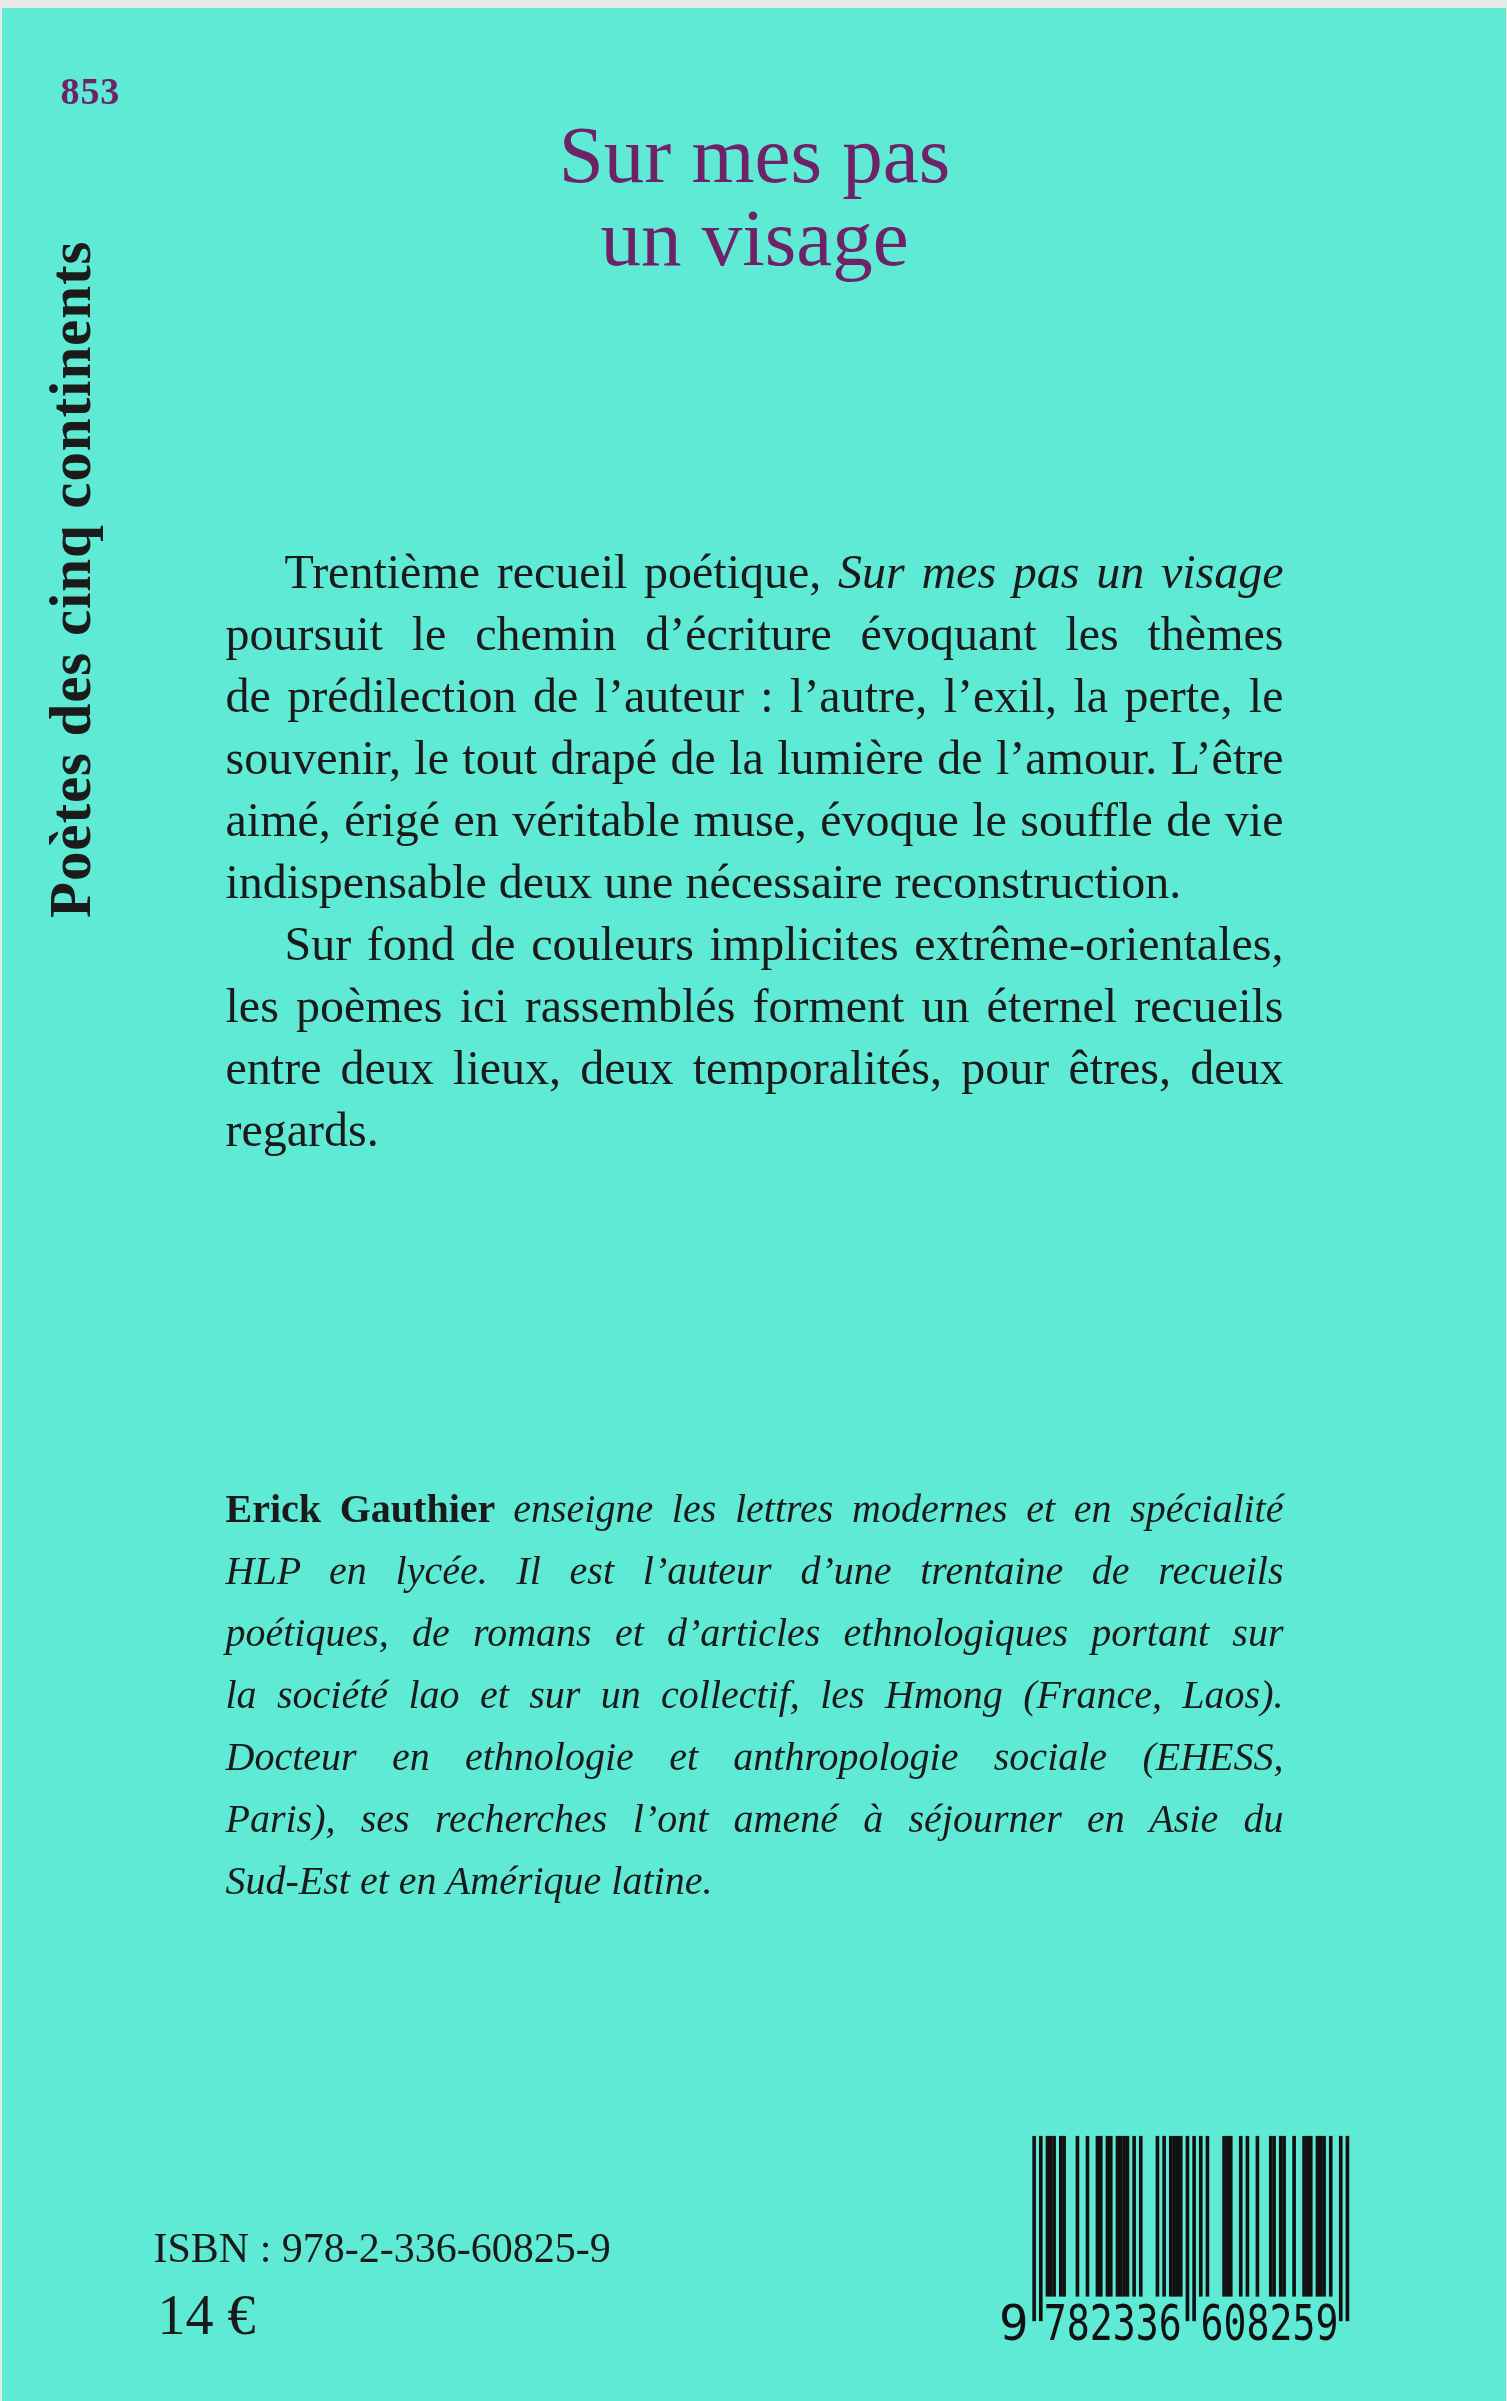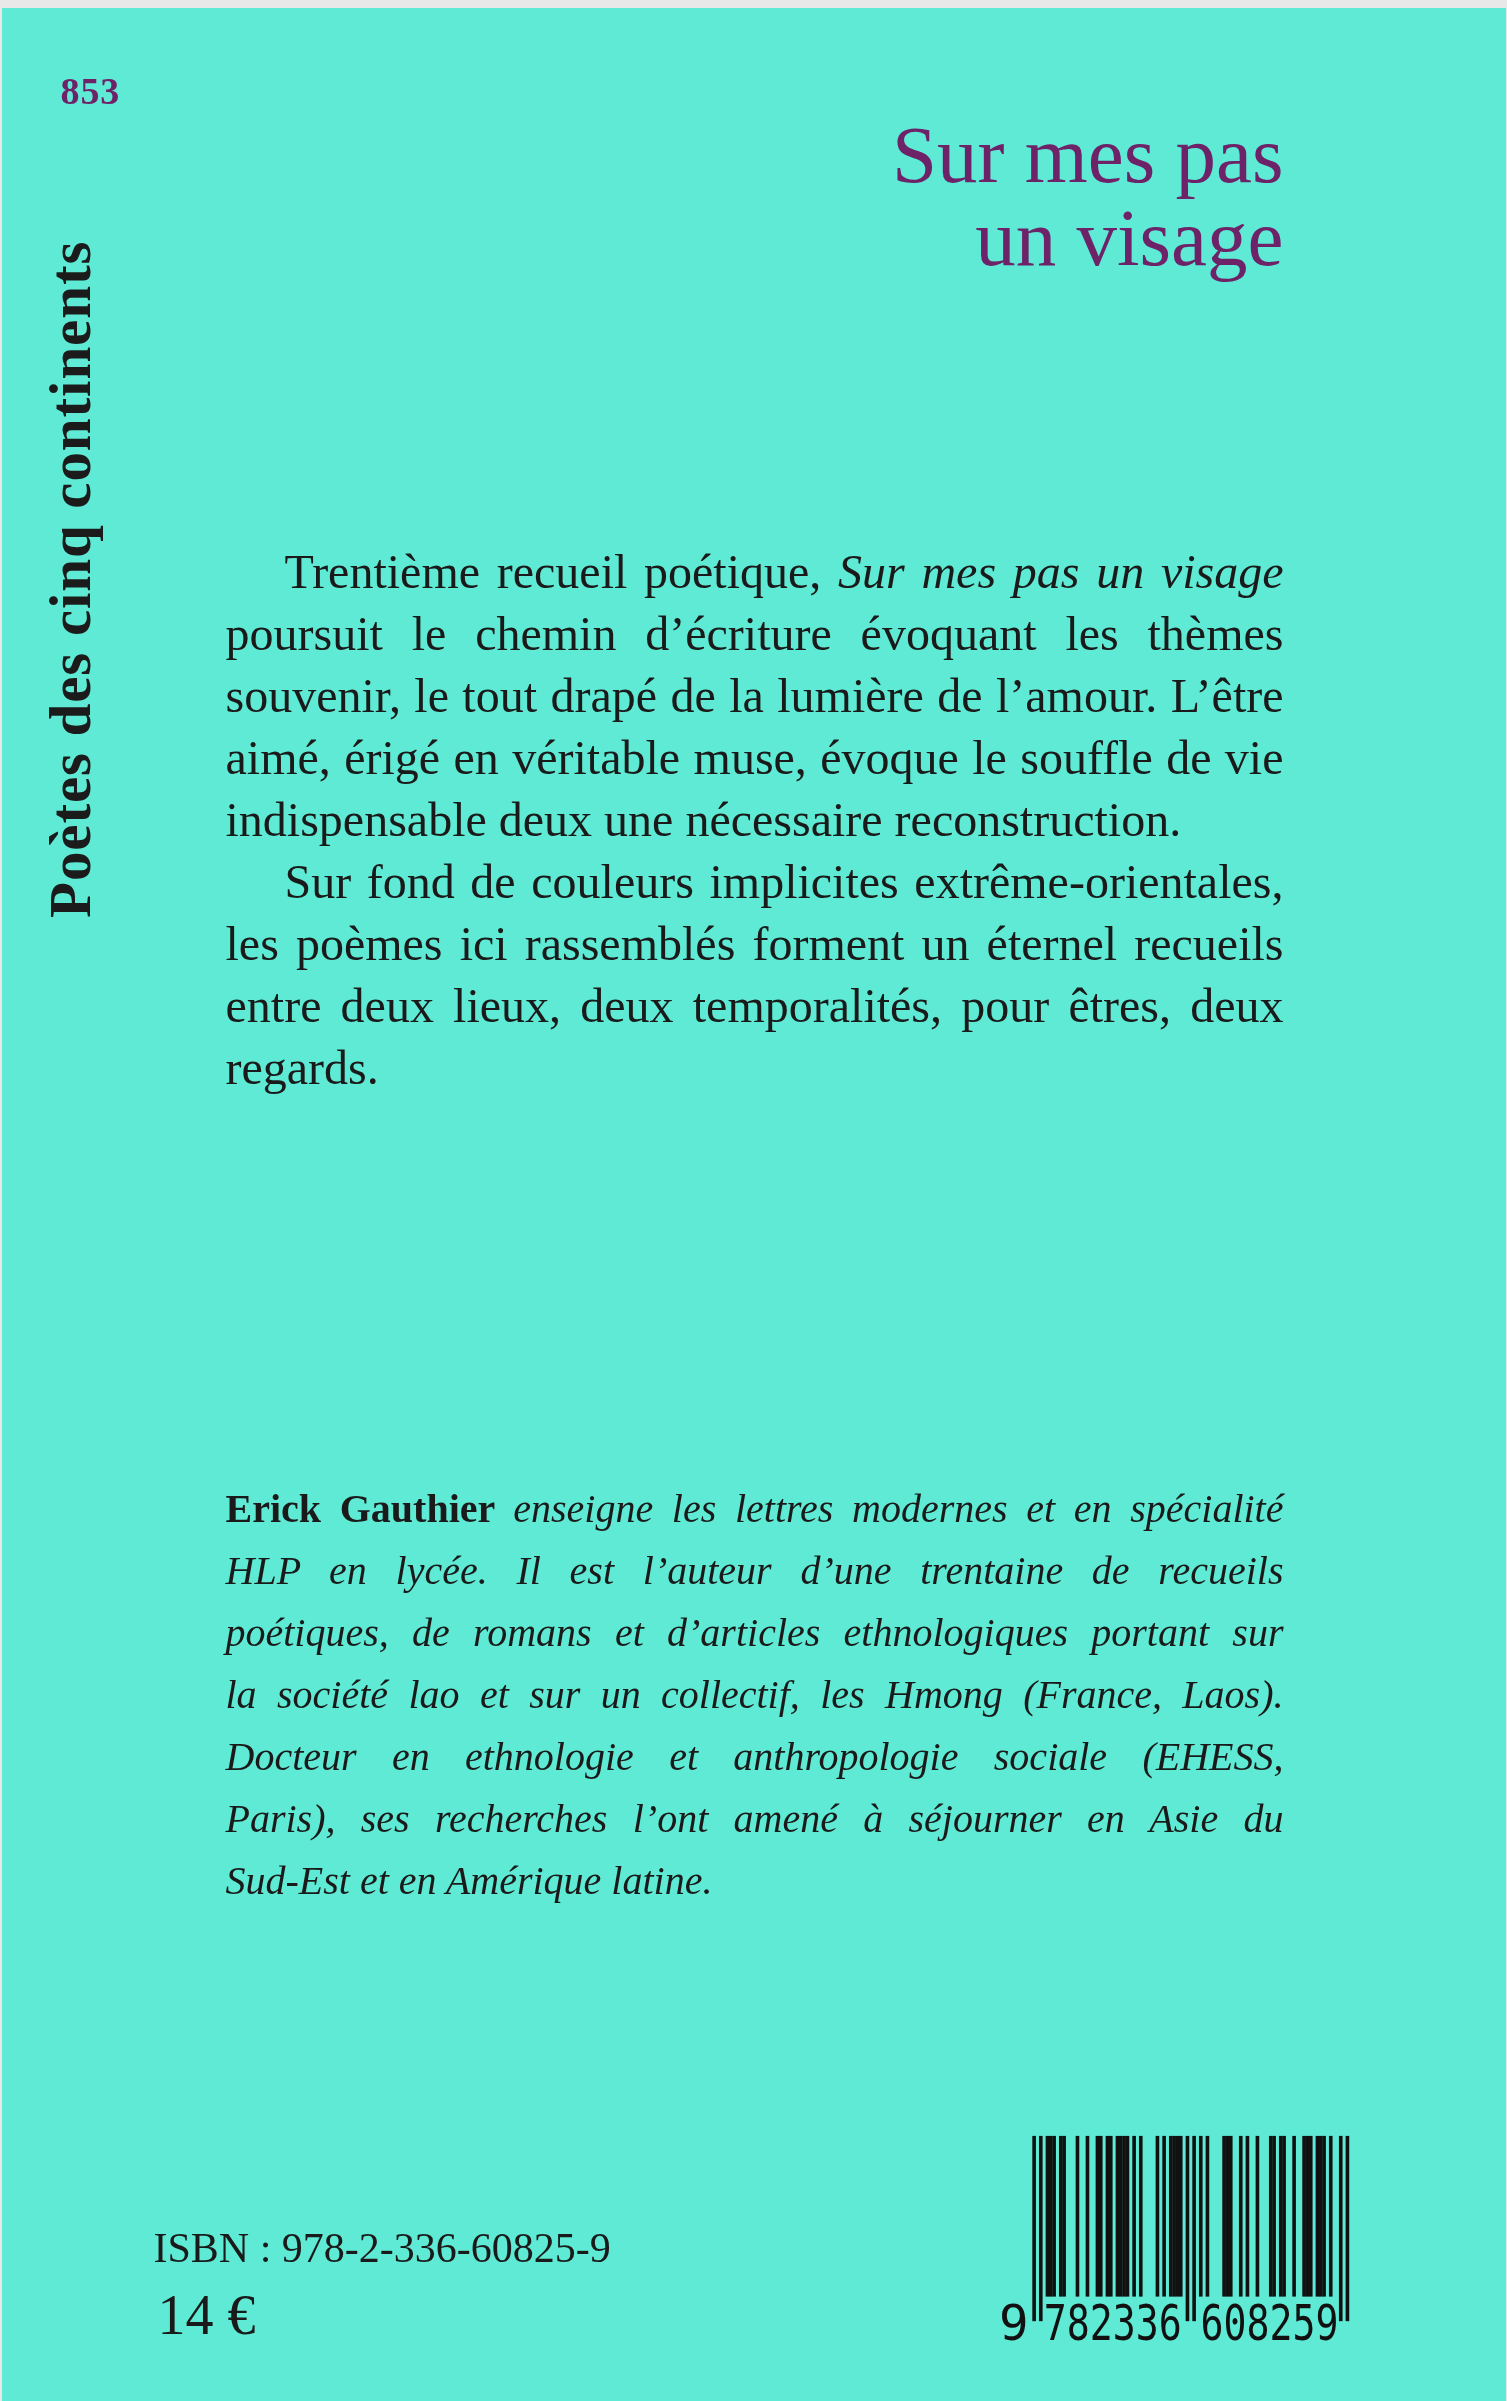--- a/index.html
+++ b/index.html
@@ -23,21 +23,21 @@
     width:785px;height:81px;
     transform:rotate(-90deg);
     transform-origin:0 0;
     font-size:59px;font-weight:bold;
     letter-spacing:0.9px;
     color:#1b1b1b;
     white-space:nowrap;
   }
   .book-title{
     position:absolute;left:224px;top:106px;width:1058px;
-    text-align:right;
+    text-align:center;
     font-size:81px;line-height:83px;
     color:var(--purple,#6e2369);
   }
   .synopsis{
     position:absolute;left:224px;top:533px;width:1058px;
     font-size:48px;line-height:62px;
   }
   .bio{
     position:absolute;left:224px;top:1470px;width:1058px;
     font-size:40px;line-height:62px;
@@ -73,20 +73,21 @@
   <div class="collection-name">Poètes des cinq continents</div>
 
   <div class="book-title">
     <div>Sur mes pas</div>
     <div>un visage</div>
   </div>
 
   <div class="synopsis" id="synopsis">
       <div class="line indent"><span>Trentième recueil poétique, </span><span class="i">Sur mes pas un visage</span></div>
       <div class="line"><span>poursuit le chemin d’écriture évoquant les thèmes</span></div>
+      <div class="line"><span>de prédilection de l’auteur : l’autre, l’exil, la perte, le</span></div>
       <div class="line"><span>souvenir, le tout drapé de la lumière de l’amour. L’être</span></div>
       <div class="line"><span>aimé, érigé en véritable muse, évoque le souffle de vie</span></div>
       <div class="line last"><span>indispensable deux une nécessaire reconstruction.</span></div>
       <div class="line indent"><span>Sur fond de couleurs implicites extrême-orientales,</span></div>
       <div class="line"><span>les poèmes ici rassemblés forment un éternel recueils</span></div>
       <div class="line"><span>entre deux lieux, deux temporalités, pour êtres, deux</span></div>
       <div class="line last"><span>regards.</span></div>
     </div>
 
   <div class="bio" id="bio">

